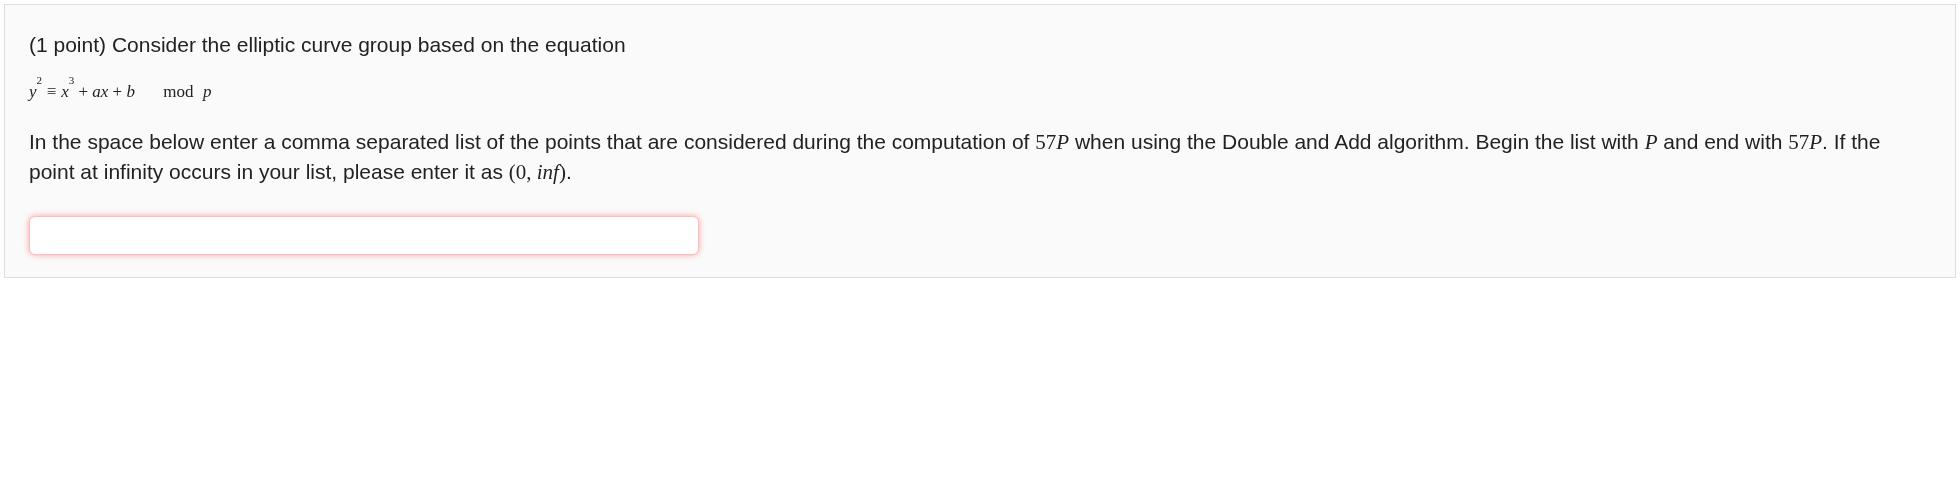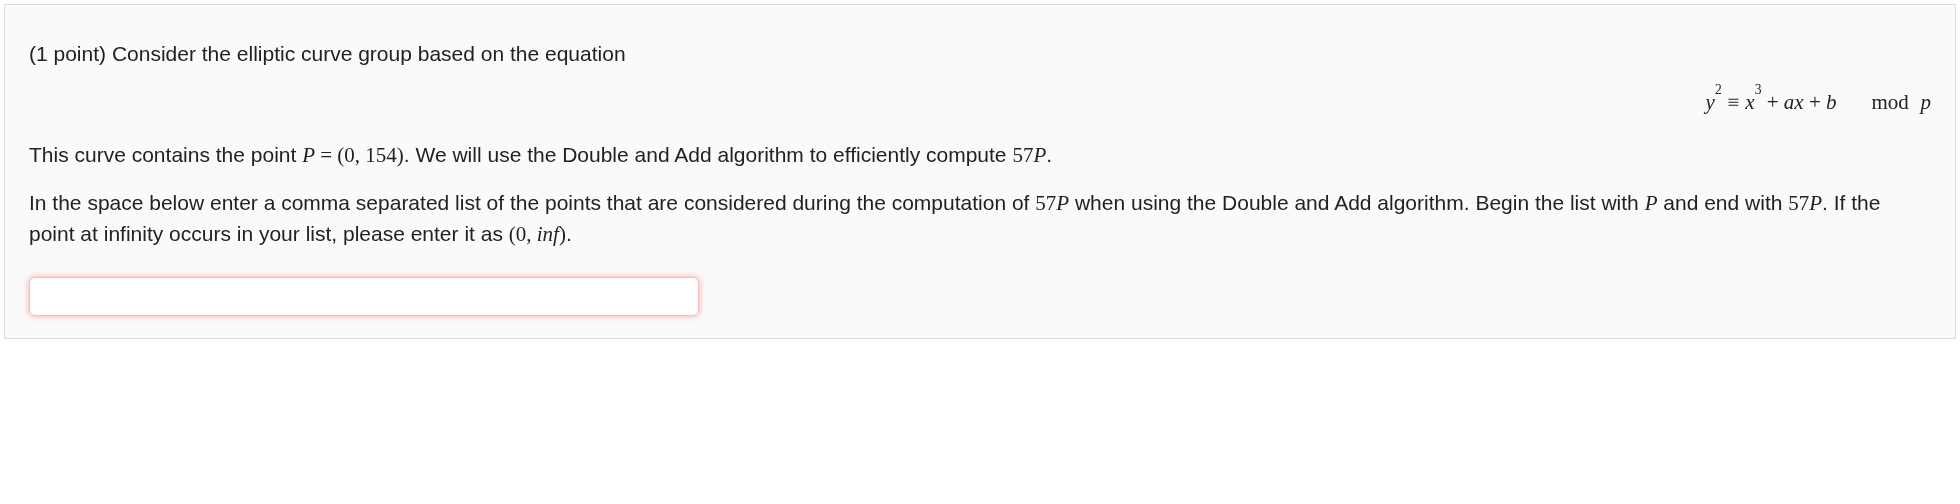--- a/index.html
+++ b/index.html
@@ -12,26 +12,26 @@
   }
   .problem-box {
     border: 1px solid #ddd;
     background: #fafafa;
     padding: 22px 24px;
     margin: 4px;
     box-sizing: border-box;
     line-height: 1.45;
   }
   .para {
-    margin: 12px 0 18px 0;
+    margin: 3px 0 18px 0;
   }
   .equation-line {
-    text-align: right;
+    text-align: left;
     margin: 18px 0 22px 0;
-    font-size: 21px;
+    font-size: 17px;
   }
   .math-i { font-style: italic; font-family: "Times New Roman", Times, serif; }
   .math-r { font-family: "Times New Roman", Times, serif; }
   sup { font-size: 0.65em; position: relative; top: -0.55em; }
   .answer-input {
     width: 670px;
     max-width: 100%;
     padding: 8px 10px;
     font-size: 18px;
     border: 1px solid #fbb;
@@ -55,23 +55,20 @@
 
   <div class="equation-line">
     <span class="math-i">y</span><sup class="math-r">2</sup>
     <span class="math-r">≡</span>
     <span class="math-i">x</span><sup class="math-r">3</sup><span class="math-r"> + </span><span class="math-i">a</span><span class="math-i">x</span><span class="math-r"> + </span><span class="math-i">b</span>
     &nbsp;&nbsp;&nbsp;&nbsp;
     <span class="math-r">mod</span>&nbsp;&nbsp;<span class="math-i">p</span>
   </div>
 
 
-  <p class="para">
-    <span>This curve contains the point </span><span class="math-i">P</span><span class="math-r"> = </span><span class="math-r">(0, 154)</span><span>. We will use the Double and Add algorithm to efficiently compute </span><span class="math-r">57</span><span class="math-i">P</span><span>.</span>
-  </p>
 
   <p class="para">
     <span>In the space below enter a comma separated list of the points that are considered during the computation of </span><span class="math-r">57</span><span class="math-i">P</span><span> when using the Double and Add algorithm. Begin the list with </span><span class="math-i">P</span><span> and end with </span><span class="math-r">57</span><span class="math-i">P</span><span>. If the point at infinity occurs in your list, please enter it as </span><span class="math-r">(0, </span><span class="math-i">in</span><span class="math-i">f</span><span class="math-r">)</span><span>.</span>
   </p>
 
   <input type="text" class="answer-input" value="" style="">
 
 </div>
 
 </body></html>

